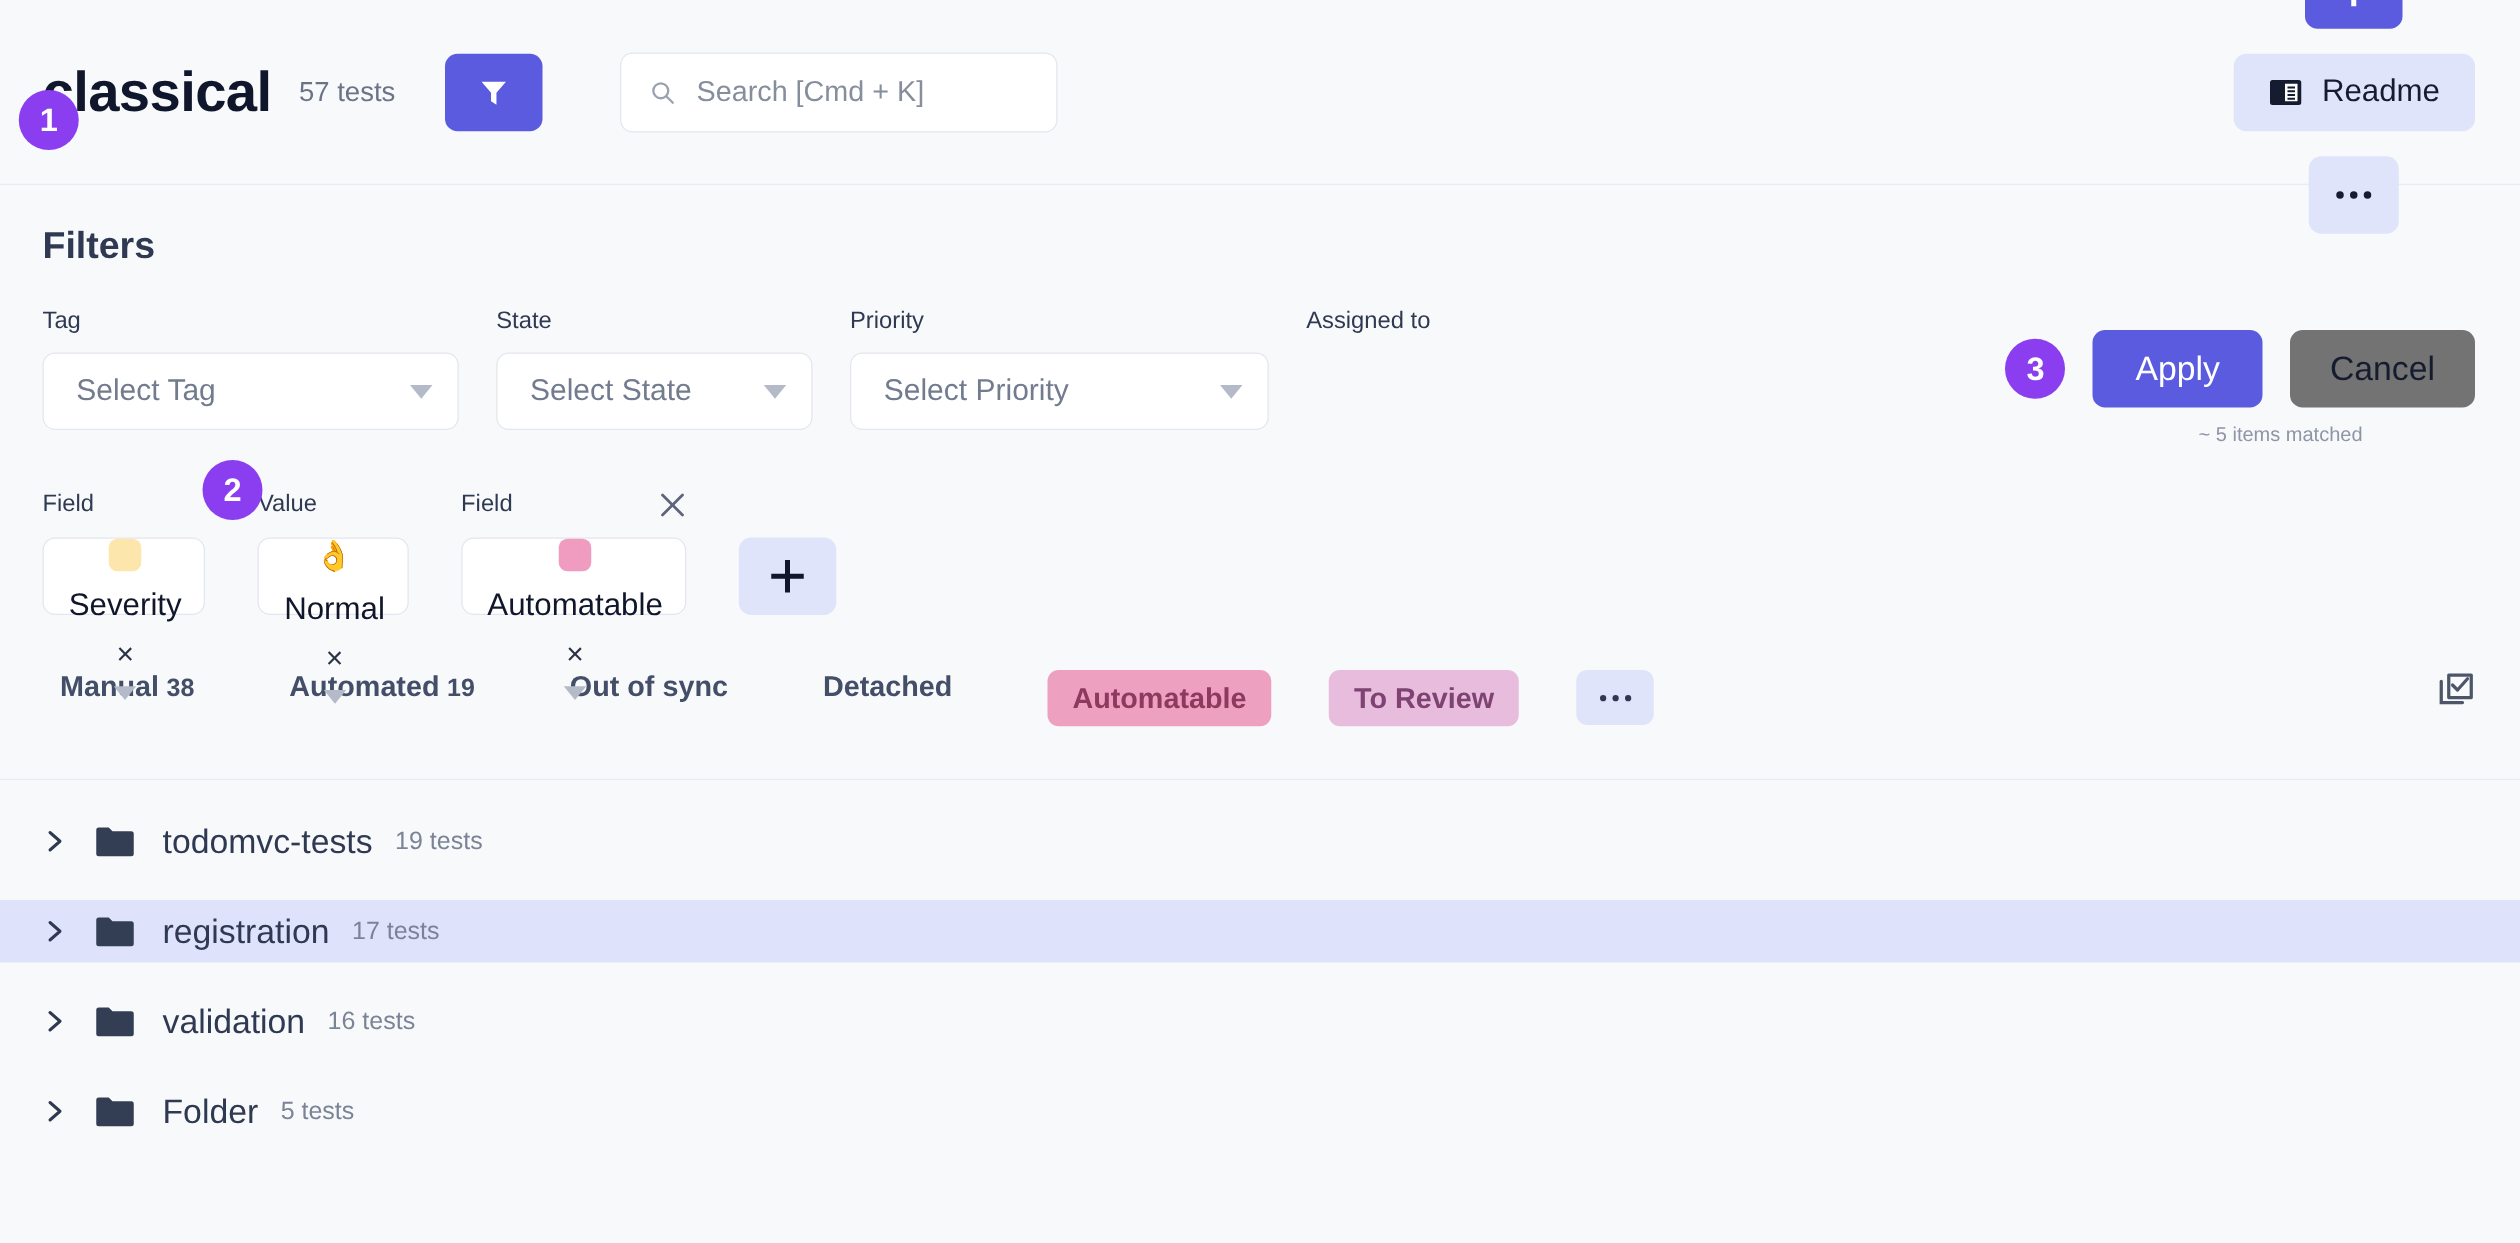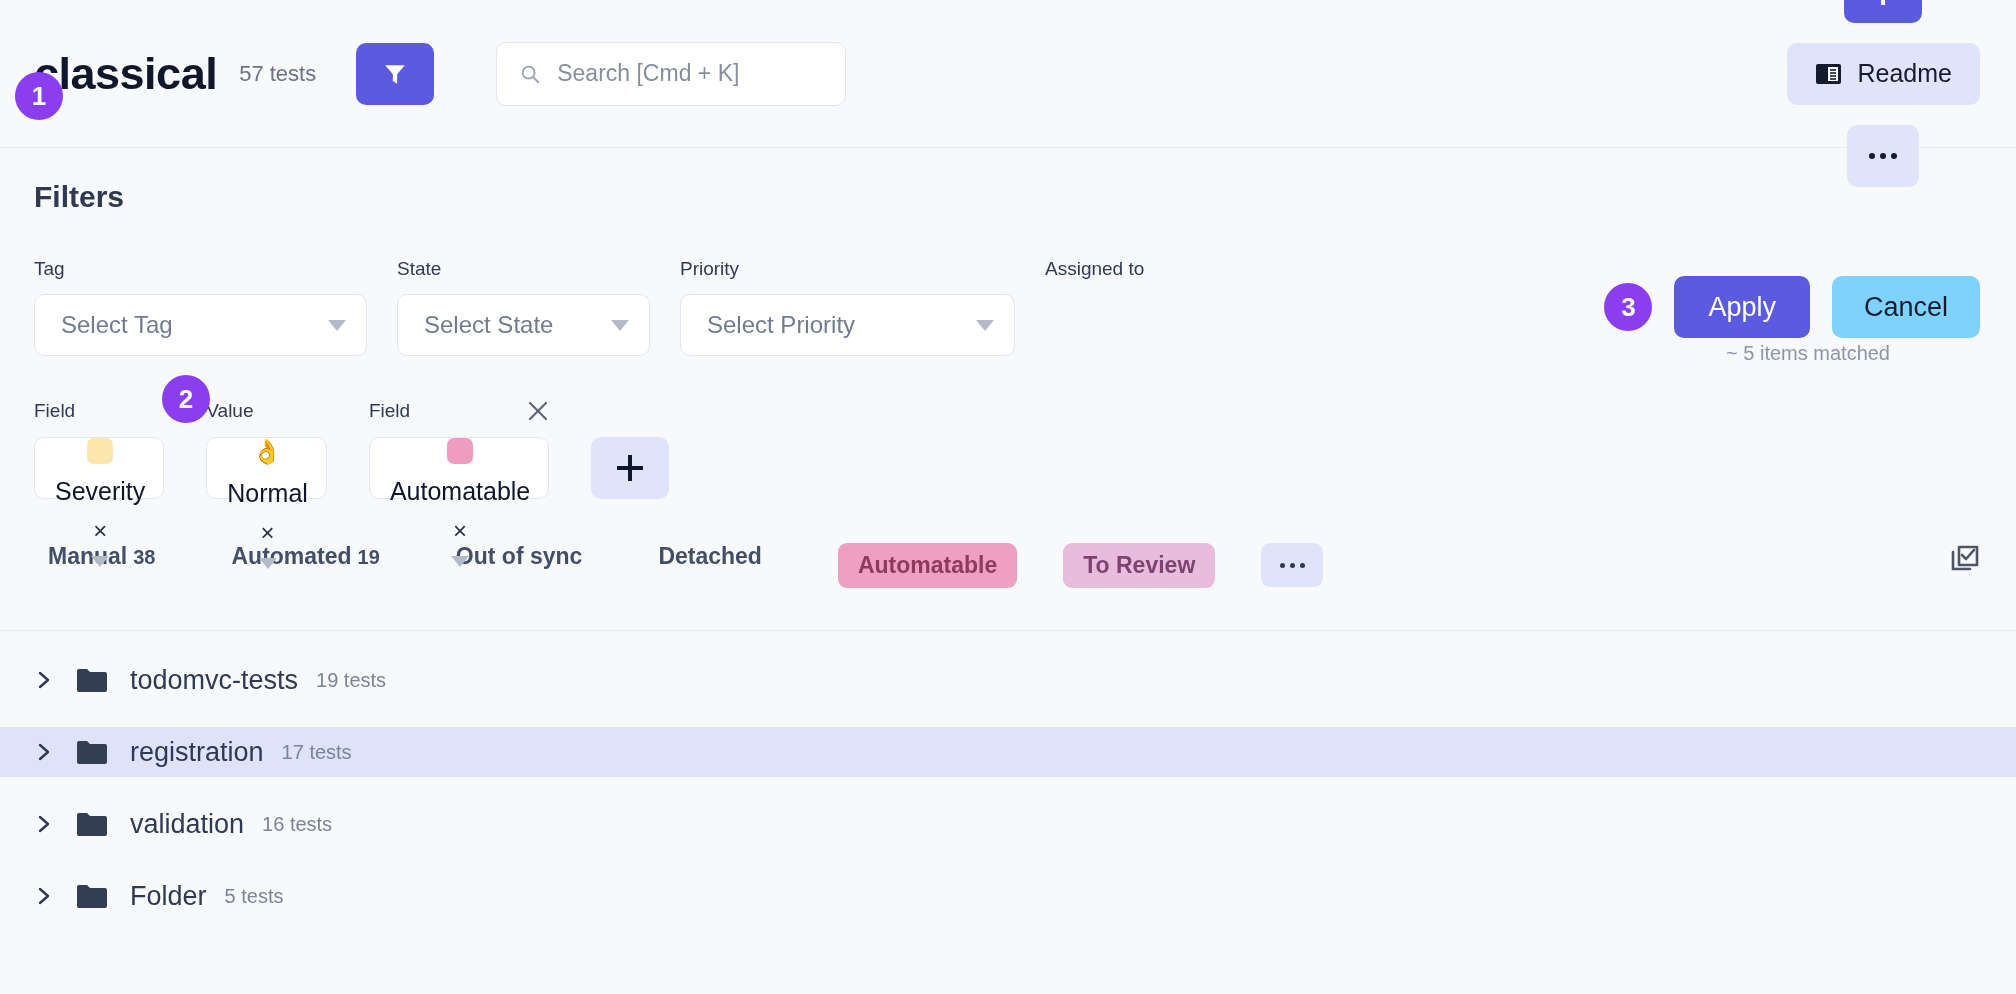--- a/index.html
+++ b/index.html
@@ -130,21 +130,21 @@
 
   
   .filters {
     position: relative;
     padding: 32px 36px 0 34px;
   }
   .filters-title {
     font-size: 30px;
     font-weight: bold;
     color: #2f3a52;
-    margin-bottom: 44px;
+    margin-bottom: 32px;
   }
   .row1 {
     display: flex;
     align-items: flex-start;
     gap: 0;
   }
   .fgroup { margin-right: 30px; }
   .flabel {
     font-size: 19px;
     color: #2f3a52;
@@ -193,33 +193,33 @@
     color: #fff;
     font-size: 27px;
     font-weight: 500;
     border-radius: 10px;
     padding: 0 34px;
     height: 62px;
     display: flex; align-items: center; justify-content: center;
     cursor: pointer; border: none;
   }
   .btn-cancel {
-    background: #7dd3fc;
+    background: #737373;
     color: #161c2f;
     font-size: 27px;
     font-weight: 400;
     border-radius: 10px;
     padding: 12px 32px;
     height: 62px;
     display: flex; align-items: center; justify-content: center;
     cursor: pointer; border: none;
   }
   .matched {
-    margin-top: 4px;
-    font-size: 20px;
+    margin-top: 14px;
+    font-size: 16px;
     color: #8d95a6;
     padding-right: 90px;
   }
 
   
   .row2 {
     display: flex;
     align-items: flex-start;
     margin-top: 34px;
     position: relative;

